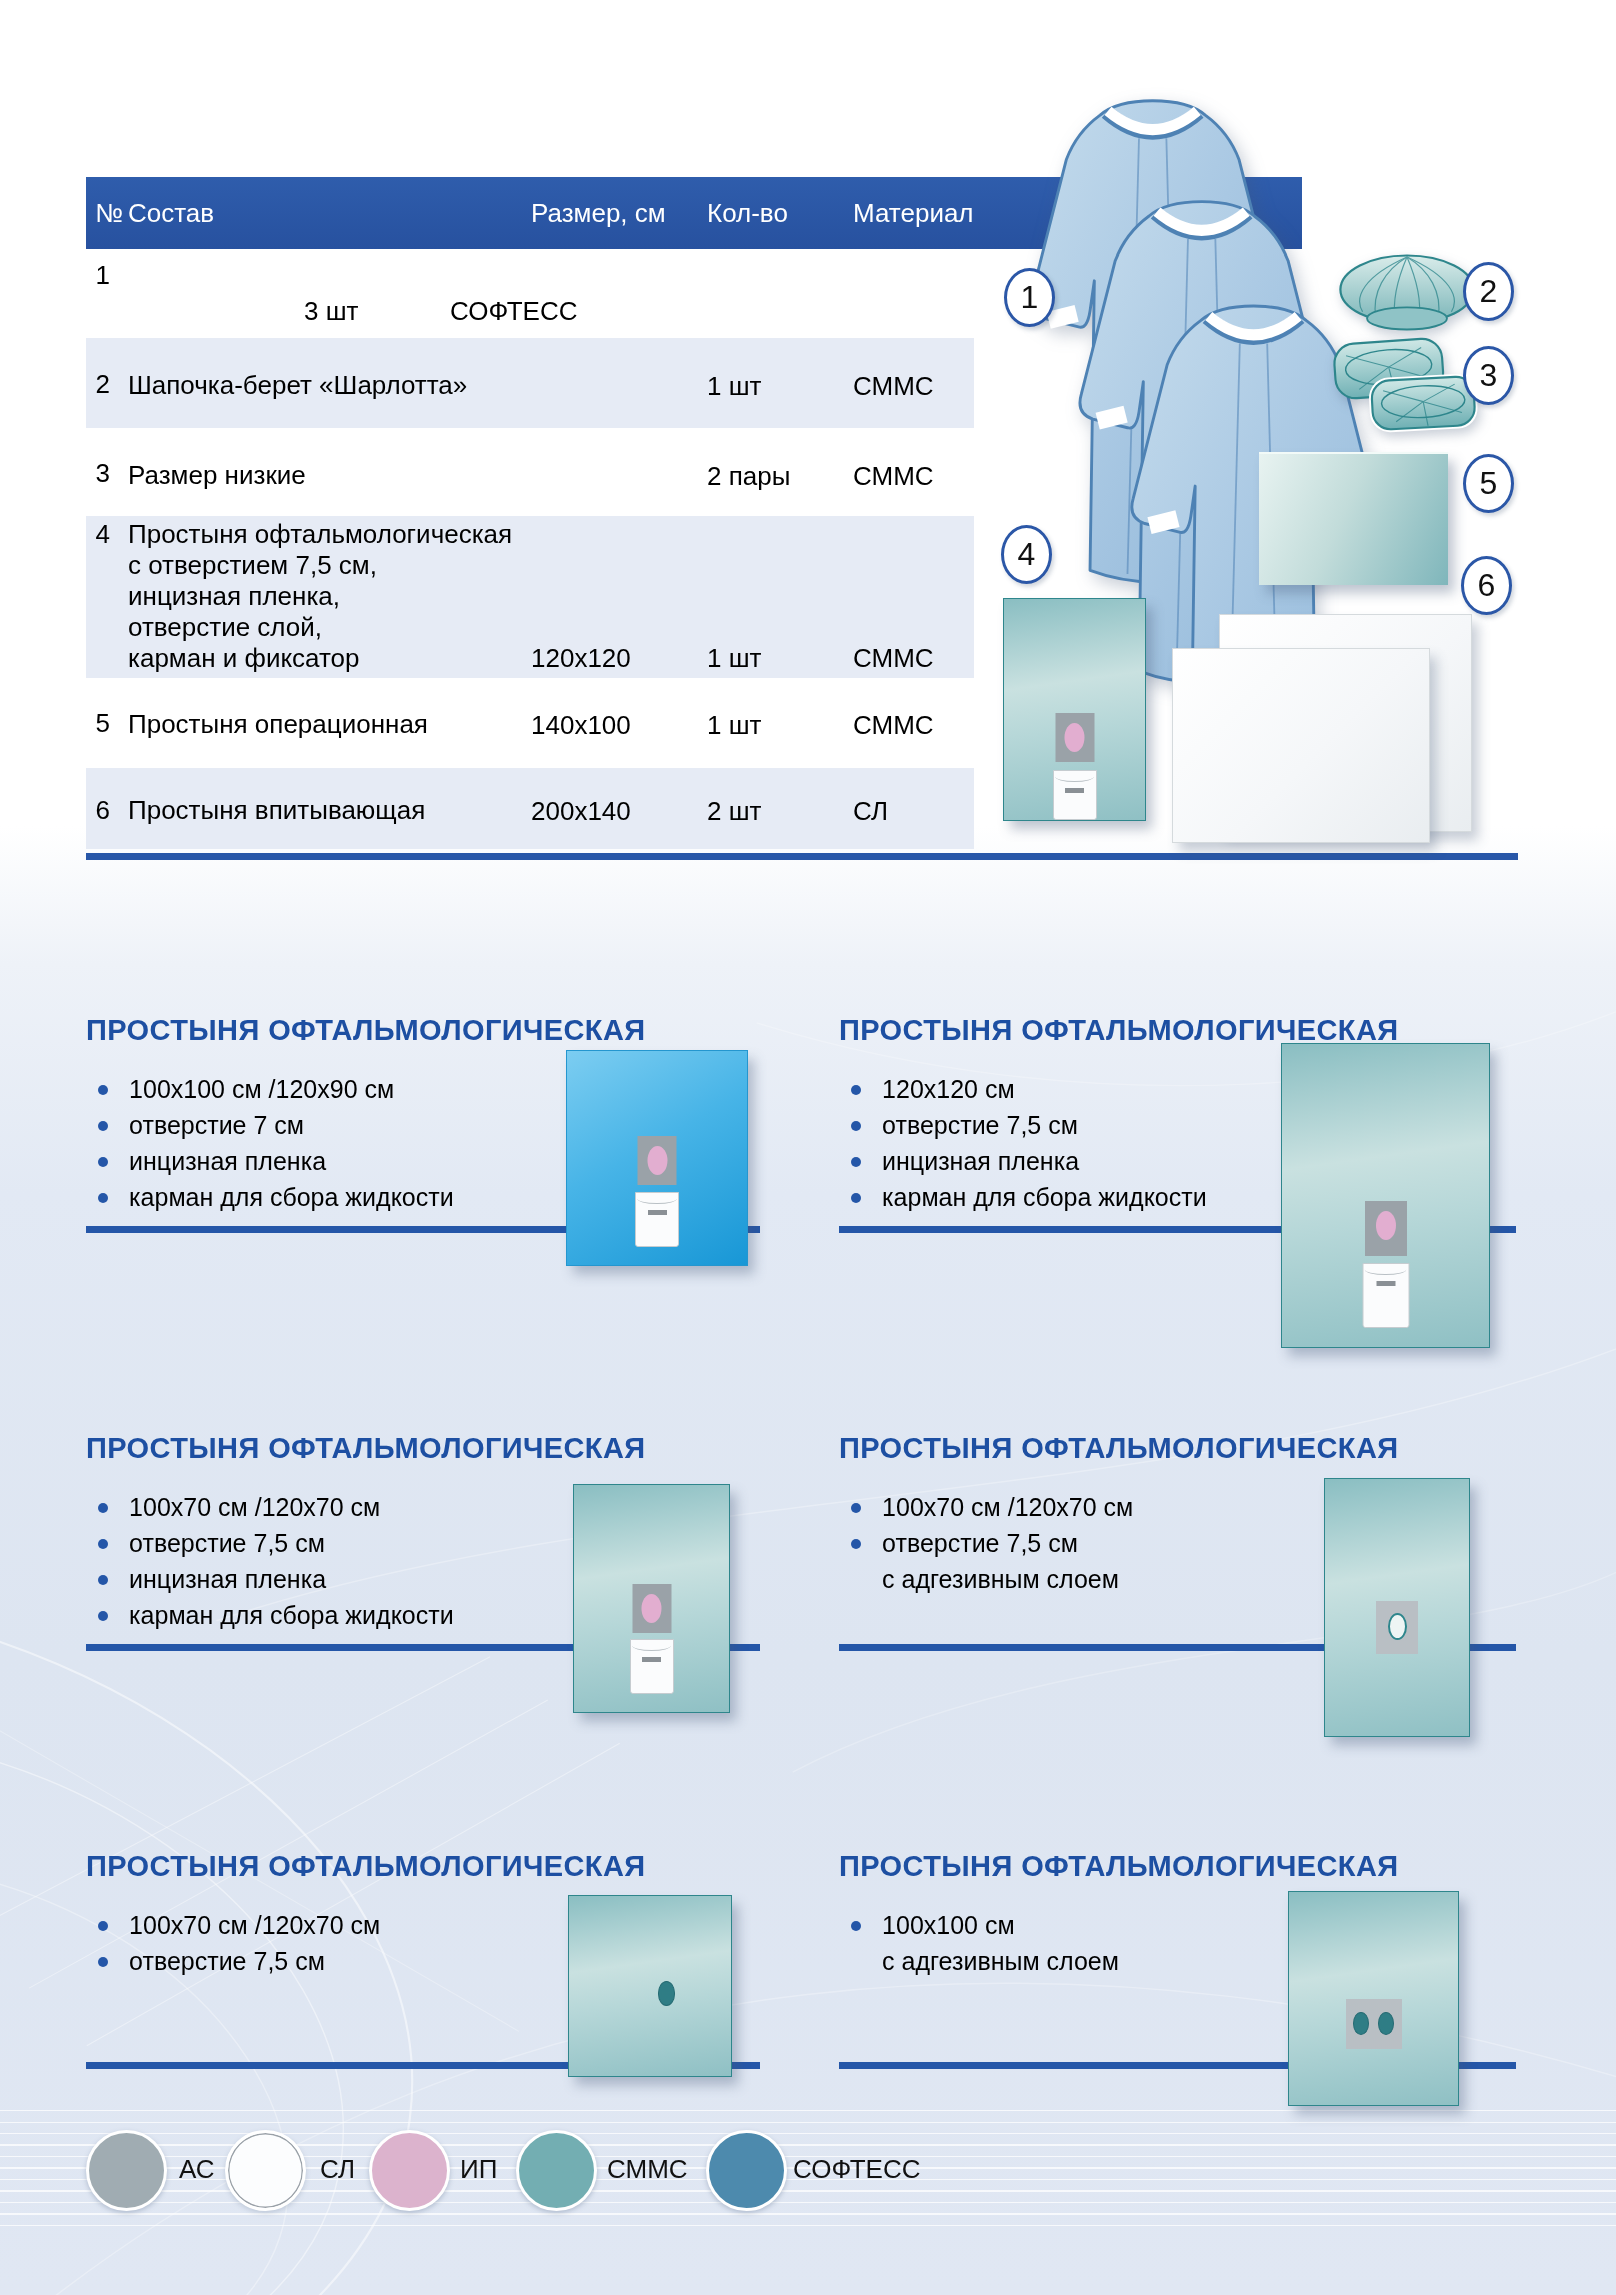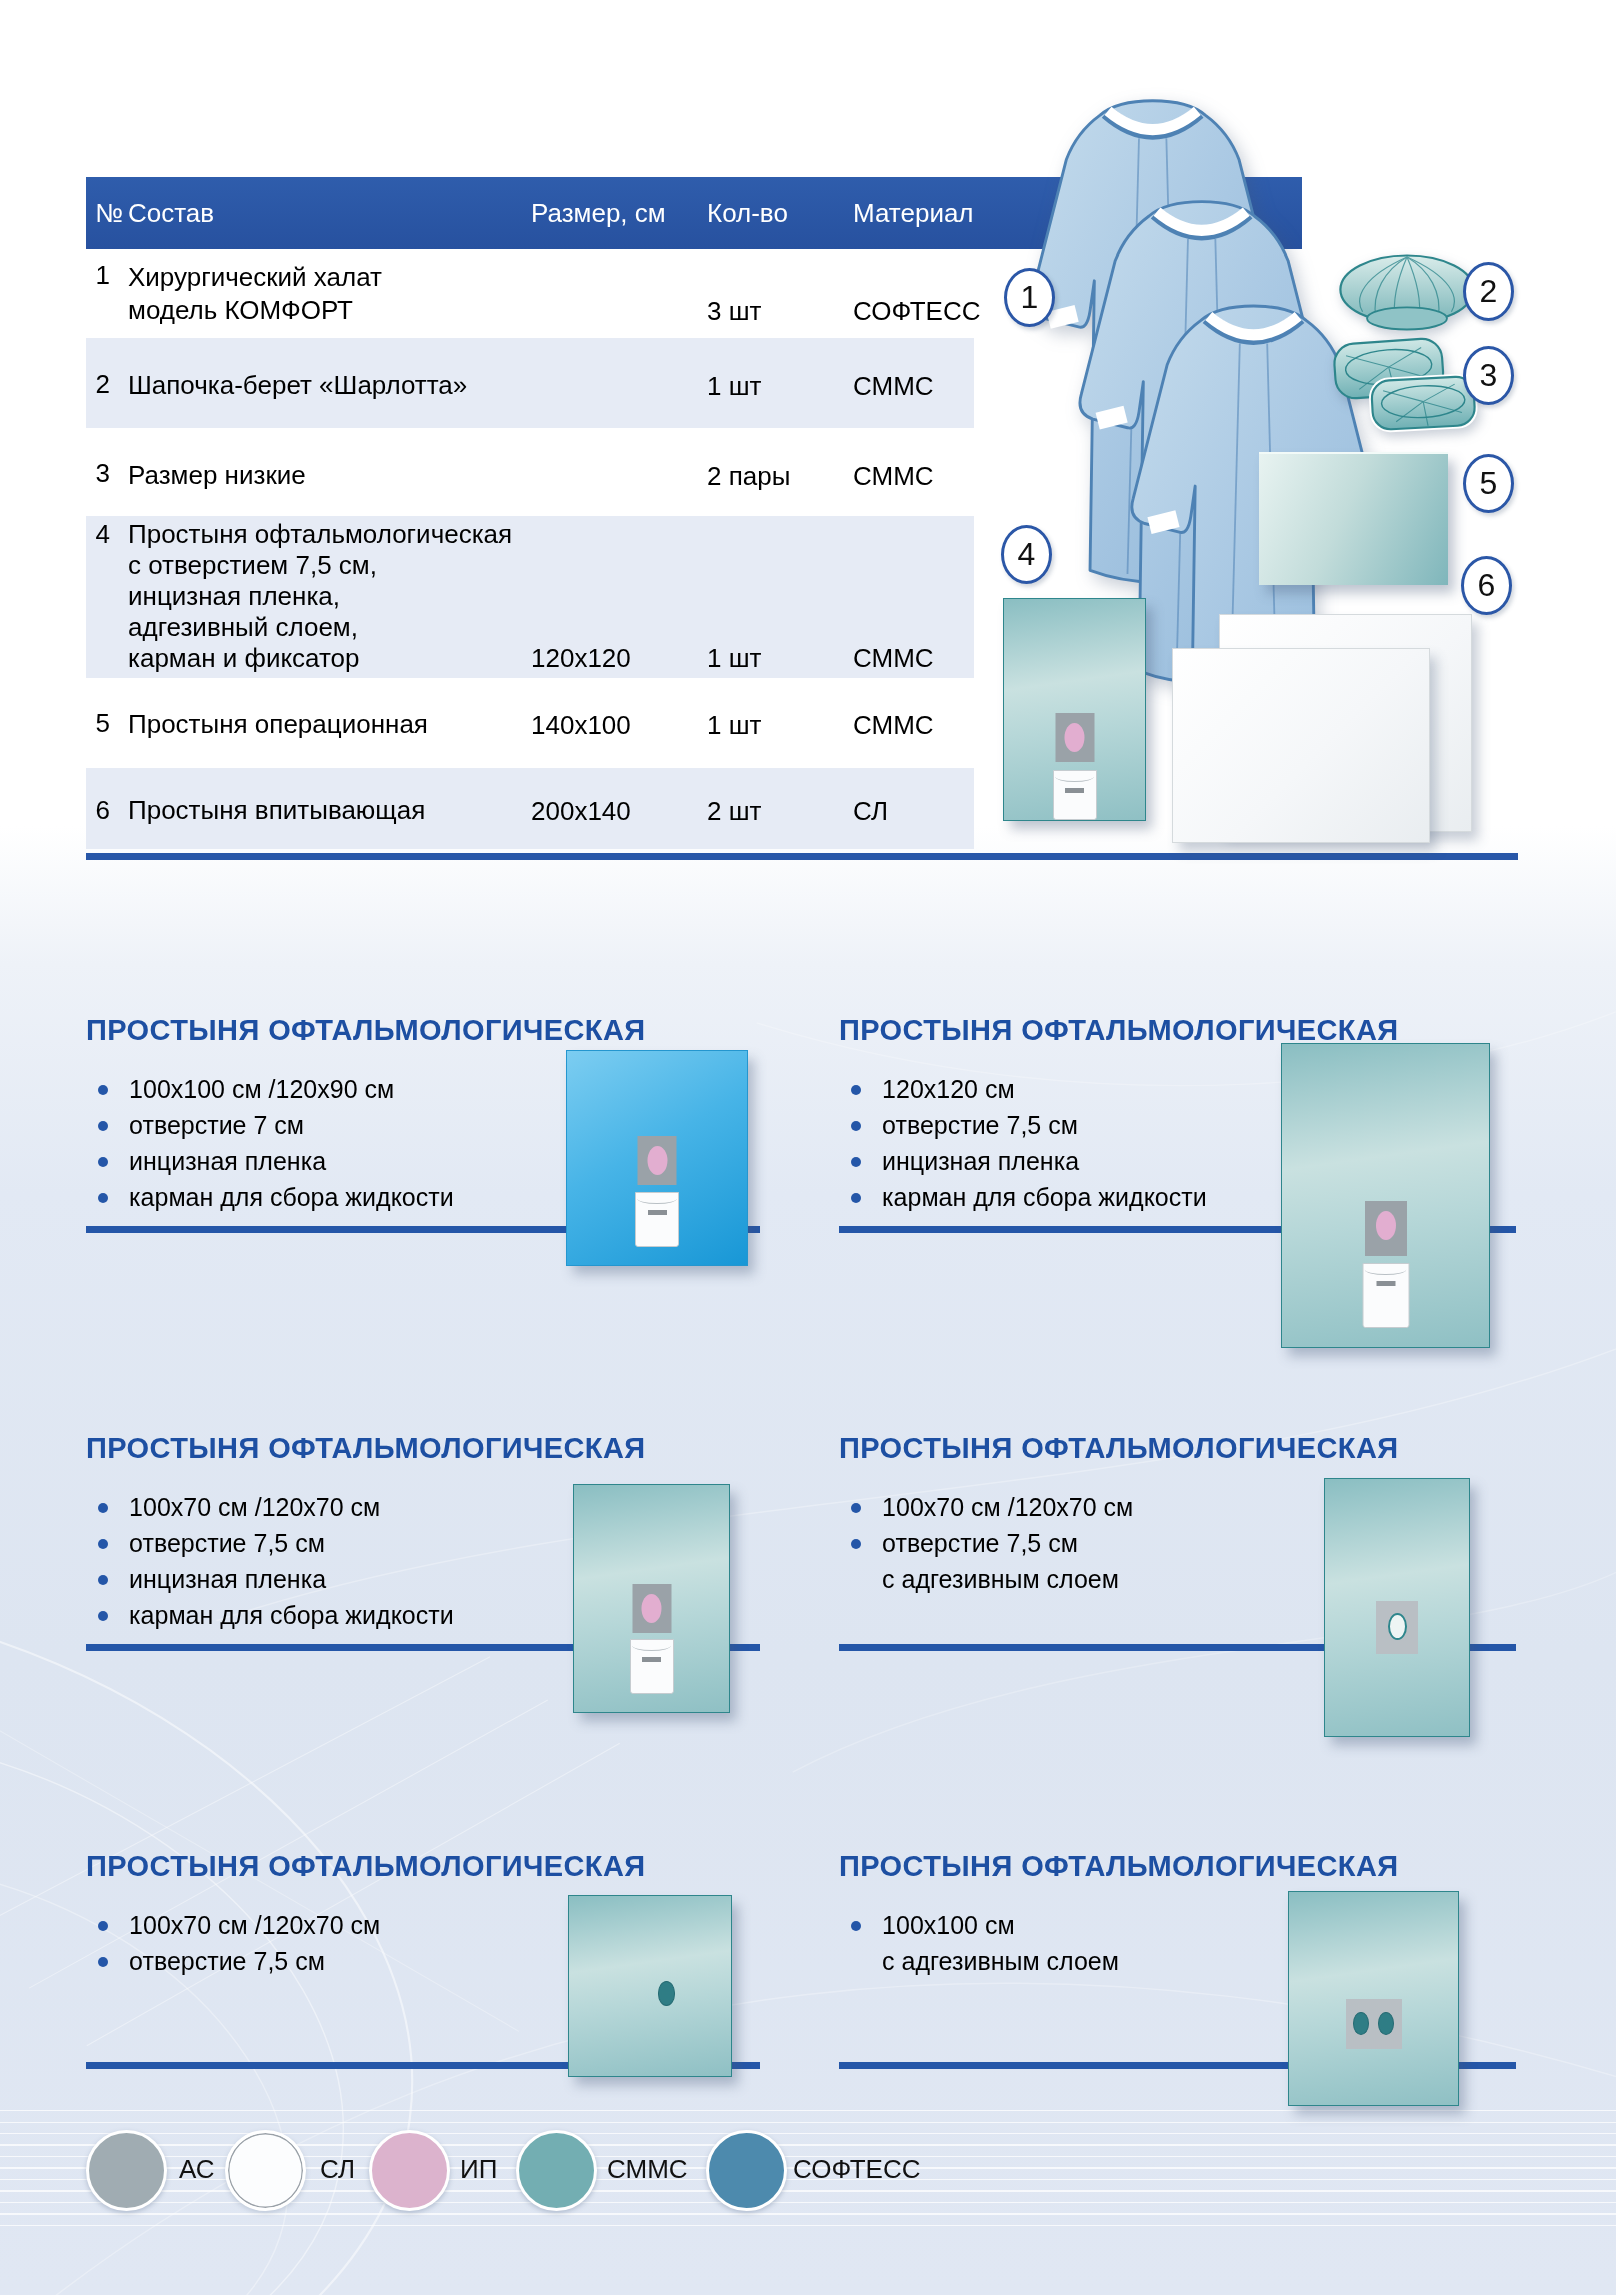--- a/index.html
+++ b/index.html
@@ -154,24 +154,20 @@
     <span class="cnum">№</span>
     <span class="cname">Состав</span>
     <span class="csize">Размер, см</span>
     <span class="cqty">Кол-во</span>
     <span class="cmat">Материал</span>
   </div>
 
   <div class="abs kit-table">
     <div class="trow r1">
       <span class="cnum">1</span>
-      <div class="cname">
-        <span class="nl">Хирургический халат</span>
-        <span class="nl">модель КОМФОРТ</span>
-      </div>
       <span class="csize"></span>
       <span class="cqty">3 шт</span>
       <span class="cmat">СОФТЕСС</span>
     </div>
     <div class="trow r2 alt">
       <span class="cnum">2</span>
       <div class="cname">
         <span class="nl">Шапочка-берет «Шарлотта»</span>
       </div>
       <span class="csize"></span>
@@ -186,21 +182,21 @@
       <span class="csize"></span>
       <span class="cqty">2 пары</span>
       <span class="cmat">СММС</span>
     </div>
     <div class="trow r4 alt">
       <span class="cnum">4</span>
       <div class="cname">
         <span class="nl">Простыня офтальмологическая</span>
         <span class="nl">с отверстием 7,5 см,</span>
         <span class="nl">инцизная пленка,</span>
-        <span class="nl">адгезивный слоем,</span>
+        <span class="nl">отверстие слой,</span>
         <span class="nl">карман и фиксатор</span>
       </div>
       <span class="csize">120х120</span>
       <span class="cqty">1 шт</span>
       <span class="cmat">СММС</span>
     </div>
     <div class="trow r5">
       <span class="cnum">5</span>
       <div class="cname">
         <span class="nl">Простыня операционная</span>

